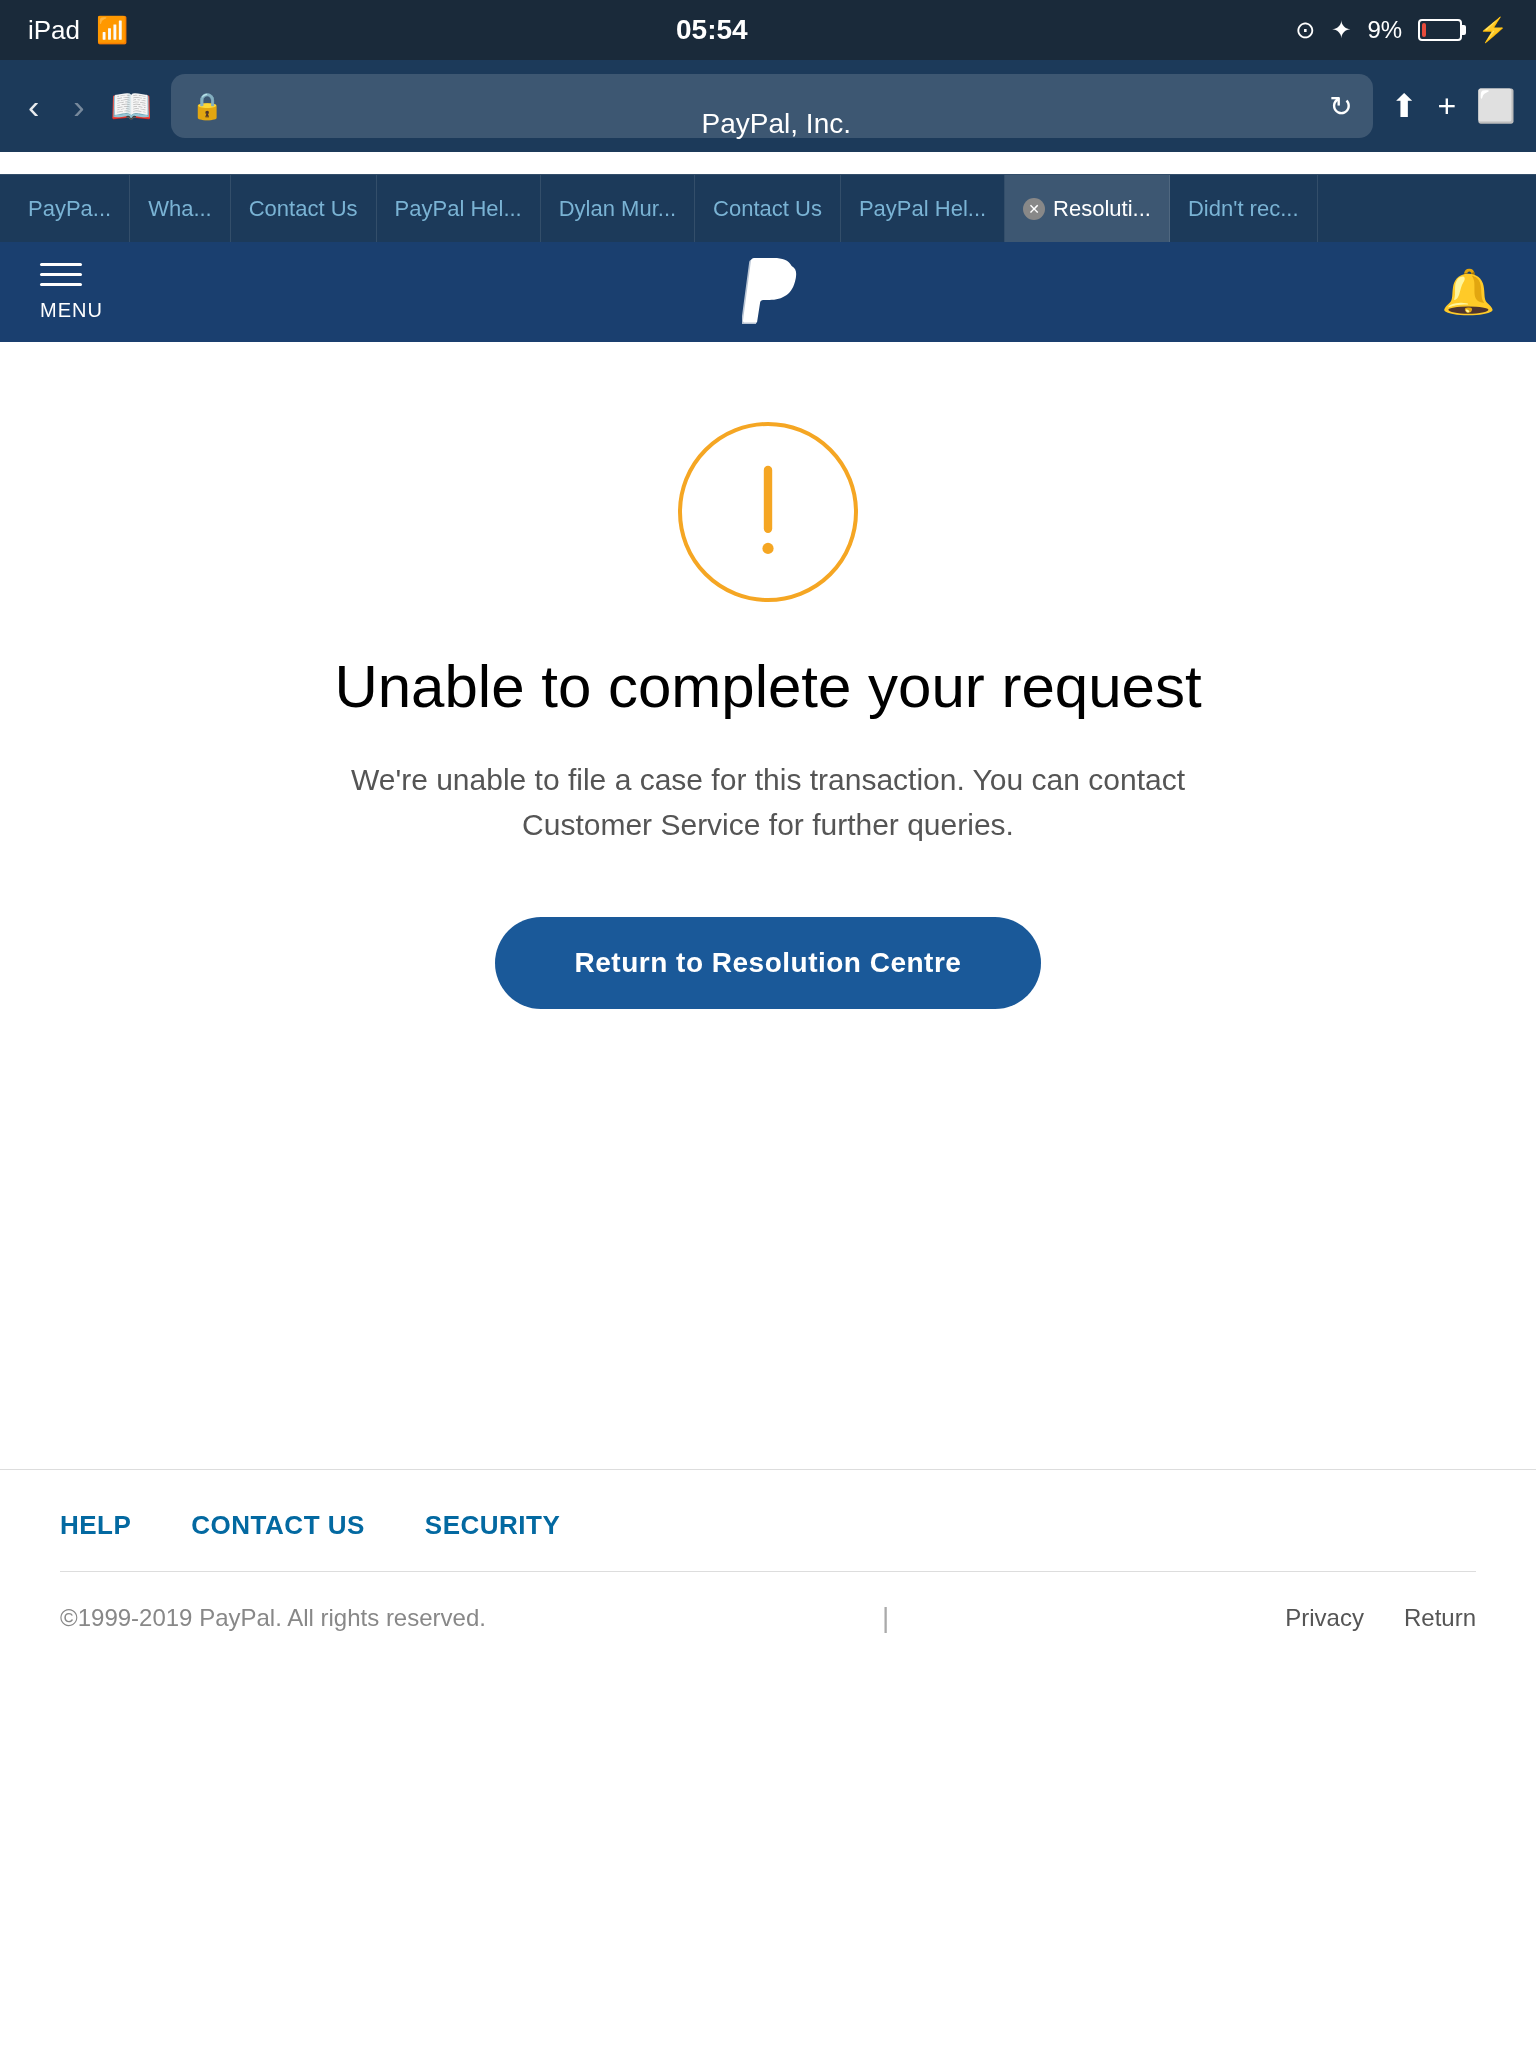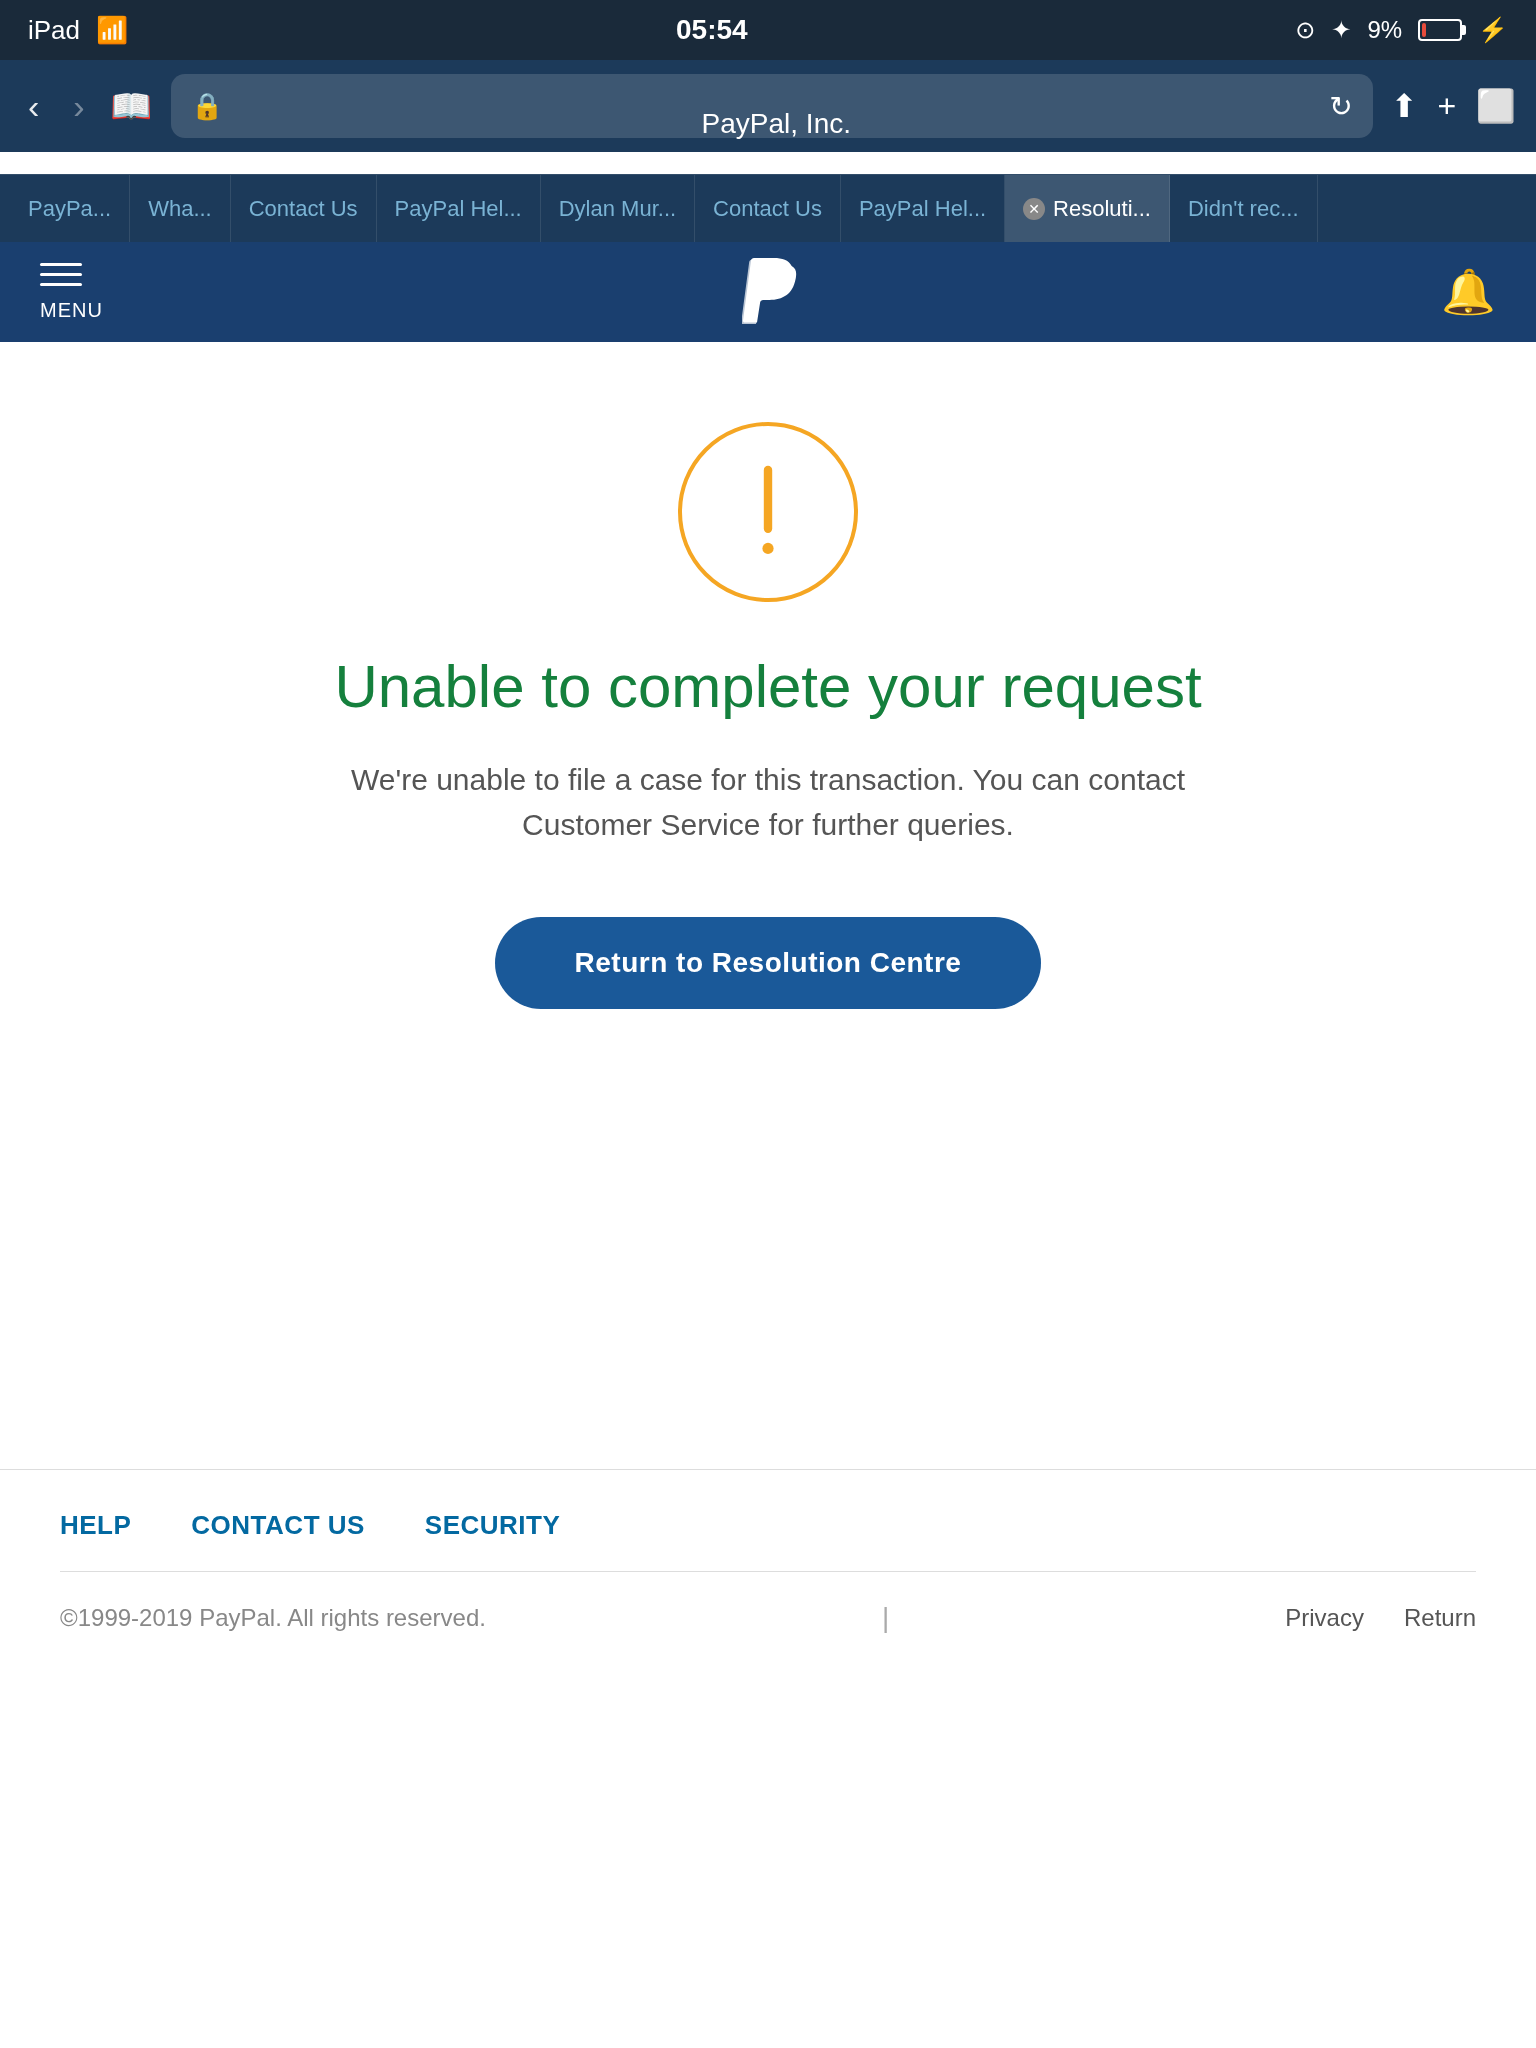--- a/index.html
+++ b/index.html
@@ -227,21 +227,21 @@
       position: relative;
     }
     .warning-circle svg {
       width: 140px;
       height: 140px;
     }
 
     .error-title {
       font-size: 60px;
       font-weight: 300;
-      color: #15803d;
+      color: #000000;
       margin-bottom: 36px;
       text-align: center;
     }
     .error-desc {
       font-size: 30px;
       color: #555;
       text-align: center;
       max-width: 900px;
       line-height: 1.5;
       margin-bottom: 70px;

